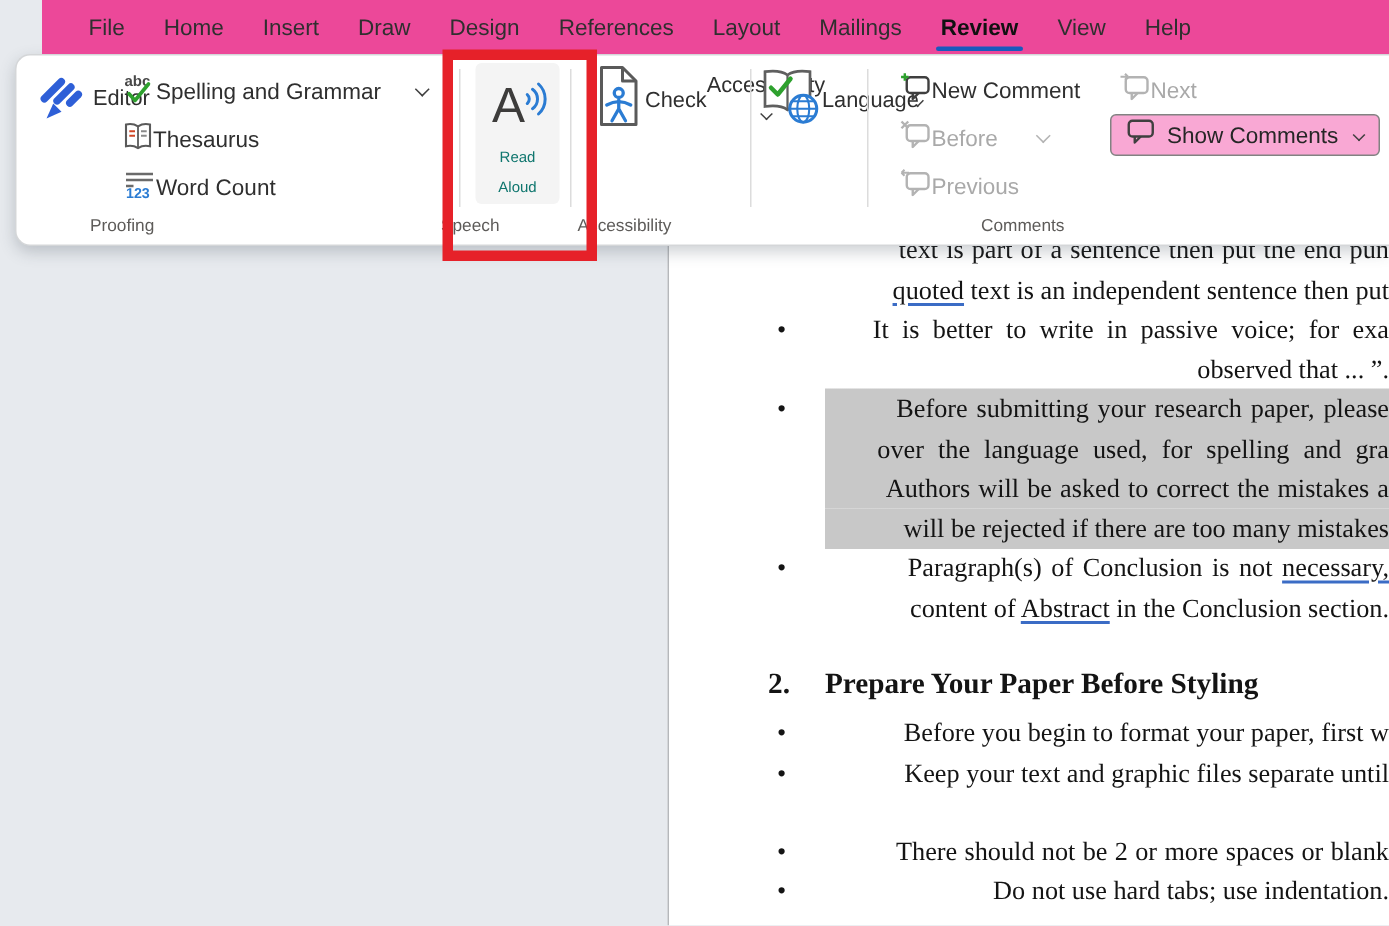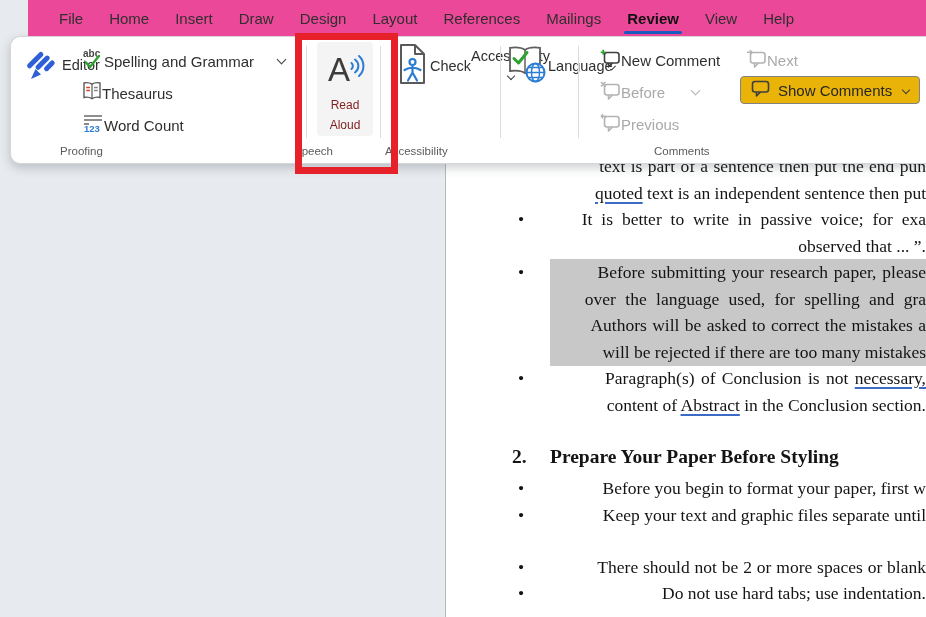--- a/index.html
+++ b/index.html
@@ -31,24 +31,24 @@
   .rowbtn.dis .lbl { color:#a9a9a9; }
 
   .chev { display:inline-block; width:7px; height:7px; border-right:1.6px solid #3f3f3f;
           border-bottom:1.6px solid #3f3f3f; transform:rotate(45deg); }
   .chev.sm { width:6px; height:6px; }
   .chev.dis { border-color:#b3b3b3; }
 
   .readaloud { position:absolute; left:317px; top:42px; width:56px; height:94px; z-index:6;
                background:#f4f4f4; border-radius:4px; display:flex; flex-direction:column;
                align-items:center; padding-top:5px; cursor:pointer; }
-  .readaloud .lbl { font-size:12px; color:#7f1d1d; line-height:20px; }
+  .readaloud .lbl { font-size:10px; color:#0f766e; line-height:20px; }
 
   .showcomments { position:absolute; left:740px; top:76px; width:180px; height:28px; z-index:6;
-                  background:#eab308; border:1px solid #828282; border-radius:4px;
+                  background:#f9a8d4; border:1px solid #828282; border-radius:4px;
                   display:flex; align-items:center; padding:0 10px; gap:8px; cursor:pointer; }
   .showcomments .lbl { font-size:15px; color:#262626; flex:1; }
 
   
   .redbox { position:absolute; left:295px; top:33px; width:103px; height:141px;
             border:7px solid #e62129; z-index:10; }
 
   
   .doc { position:absolute; left:445px; top:140px; width:481px; height:477px; background:#fff;
          border-left:1px solid #b6b8bb; z-index:1; overflow:hidden;
@@ -84,22 +84,22 @@
     <div class="dl" style="top:414px; word-spacing:0.5px"><span class="blt">•</span><span>There should not be 2 or more spaces or blank</span></div>
     <div class="dl" style="top:440px"><span class="blt">•</span><span>Do not use hard tabs; use indentation.</span></div>
   </div>
 
   <div class="tabbar">
     <div class="tab">File</div>
     <div class="tab">Home</div>
     <div class="tab">Insert</div>
     <div class="tab">Draw</div>
     <div class="tab">Design</div>
+    <div class="tab">References</div>
     <div class="tab">Layout</div>
-    <div class="tab">References</div>
     <div class="tab">Mailings</div>
     <div class="tab sel"><span>Review</span><span class="underline"></span></div>
     <div class="tab">View</div>
     <div class="tab">Help</div>
   </div>
 
   <div class="panel"></div>
 
   <div class="rb bigbtn" style="left:24px; top:44px; width:54px;">
     <span>

